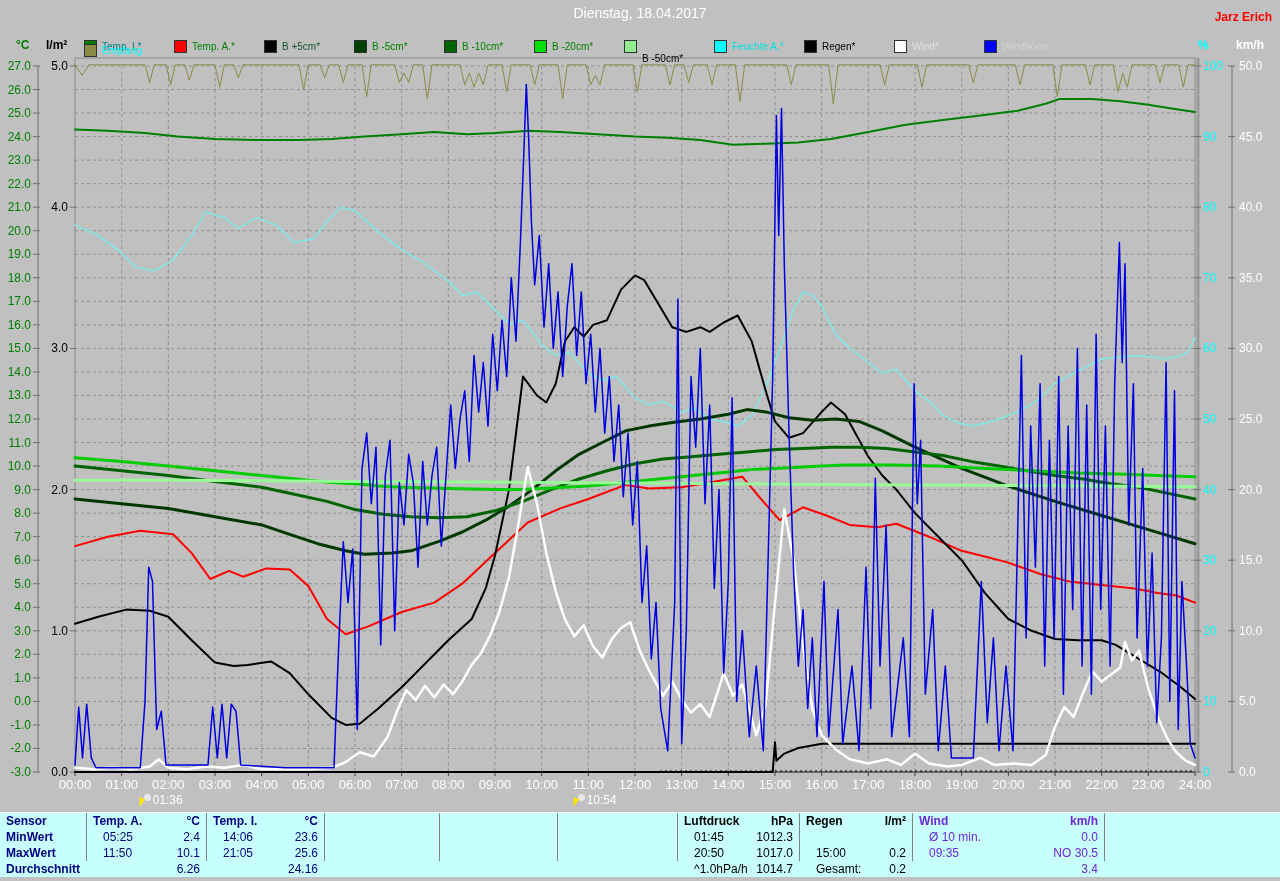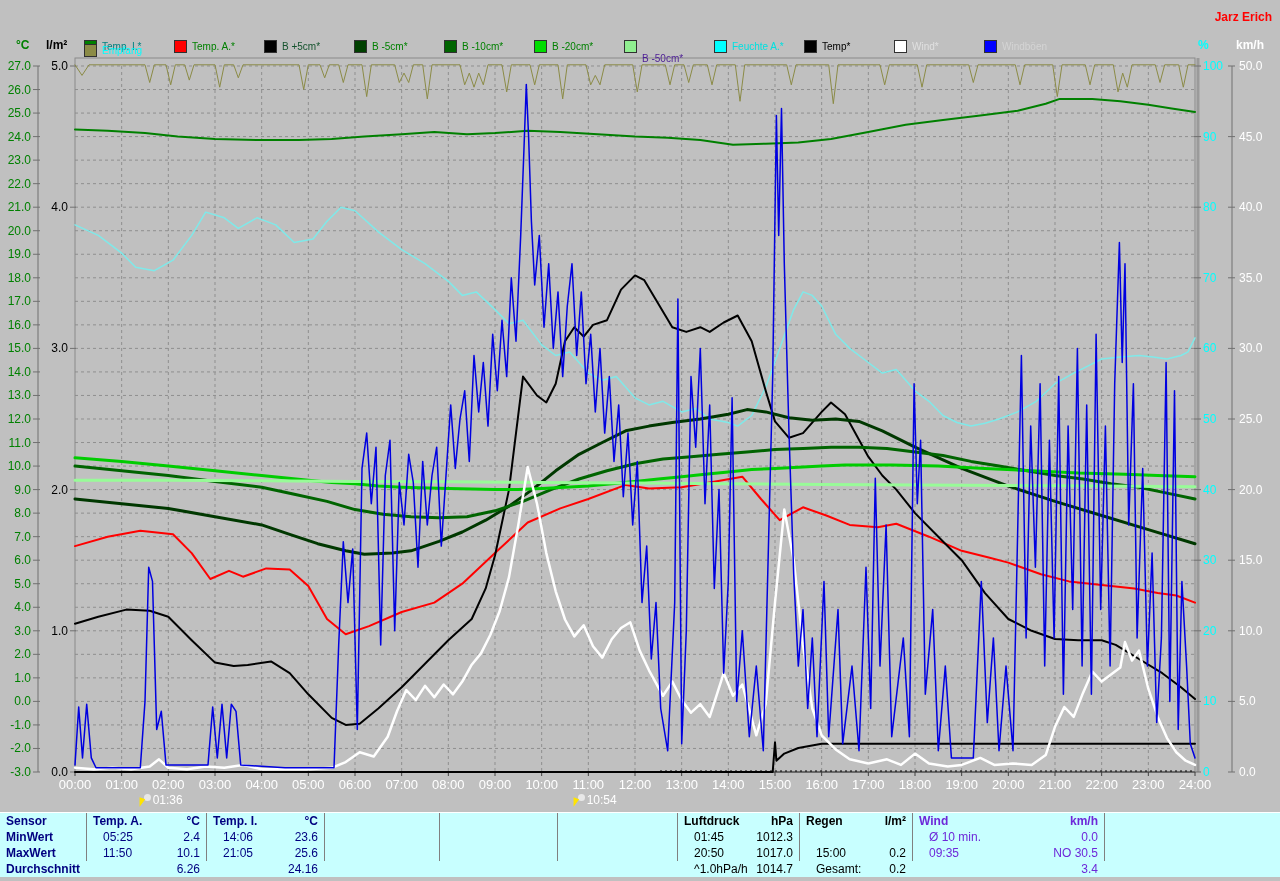--- a/index.html
+++ b/index.html
@@ -277,20 +277,21 @@
         <polyline points="75.0,499.0 121.7,503.7 168.3,508.4 215.0,516.7 261.7,524.9 289.7,534.3 317.7,543.7 345.7,550.8 364.3,554.3 392.3,553.1 411.0,550.8 439.0,541.4 462.3,532.0 485.7,520.2 509.0,506.1 532.3,489.6 555.7,470.8 579.0,454.3 602.3,442.5 625.7,430.8 649.0,426.1 672.3,422.5 700.3,419.0 728.3,414.3 747.0,409.6 765.7,411.9 789.0,417.8 812.3,420.2 835.7,419.0 859.0,421.4 882.3,430.8 915.0,447.2 961.7,468.4 1008.3,486.1 1055.0,501.4 1101.7,515.5 1148.3,529.6 1195.0,543.7" fill="none" stroke="#003800" stroke-width="3" stroke-linejoin="round" stroke-linecap="round"></polyline>
         <polyline points="75.0,466.1 121.7,470.8 168.3,475.5 215.0,481.4 261.7,487.2 294.3,494.3 327.0,501.4 355.0,509.6 383.0,514.3 411.0,516.7 439.0,517.8 467.0,516.7 495.0,510.8 523.0,501.4 551.0,489.6 579.0,479.0 607.0,470.8 635.0,463.7 663.0,459.0 691.0,456.7 719.0,454.3 747.0,451.9 775.0,449.6 803.0,448.4 831.0,447.2 859.0,447.2 887.0,448.4 915.0,451.9 943.0,455.5 971.0,461.4 999.0,466.1 1027.0,470.8 1055.0,475.5 1083.0,479.0 1111.0,483.7 1139.0,487.2 1167.0,493.1 1195.0,499.0" fill="none" stroke="#006400" stroke-width="3" stroke-linejoin="round" stroke-linecap="round"></polyline>
         <polyline points="75.0,457.8 121.7,461.4 168.3,466.1 215.0,470.8 261.7,475.5 308.3,480.2 331.7,482.5 355.0,483.7 378.3,486.1 401.7,487.2 448.3,488.4 495.0,489.6 518.3,489.6 541.7,488.4 565.0,487.2 588.3,486.1 611.7,483.7 635.0,481.4 658.3,479.0 681.7,476.7 705.0,474.3 728.3,471.9 751.7,469.6 775.0,468.4 798.3,467.2 821.7,466.1 845.0,464.9 891.7,464.9 938.3,466.1 985.0,468.4 1031.7,470.8 1078.3,473.1 1125.0,474.3 1157.7,475.5 1195.0,476.7" fill="none" stroke="#00cc00" stroke-width="3" stroke-linejoin="round" stroke-linecap="round"></polyline>
         <polyline points="75.0,480.2 168.3,480.2 261.7,480.7 355.0,481.4 448.3,481.8 541.7,482.5 635.0,483.0 728.3,483.7 821.7,484.4 915.0,484.9 1008.3,485.4 1101.7,486.1 1195.0,486.8" fill="none" stroke="#98fb98" stroke-width="3" stroke-linejoin="round" stroke-linecap="round"></polyline>
         <polyline points="75.0,772.0 772.7,772.0 775.0,742.3 776.4,760.7 784.3,753.6 798.3,748.0 821.7,743.8 1195.0,743.8" fill="none" stroke="#000000" stroke-width="2" stroke-linejoin="round" stroke-linecap="round"></polyline>
         <polyline points="75.0,767.8 93.7,769.2 112.3,767.8 131.0,769.2 149.7,766.4 159.0,759.3 168.3,767.8 187.0,769.2 205.7,766.4 224.3,767.8 243.0,764.9 261.7,769.2 285.0,769.2 308.3,769.2 331.7,767.8 345.7,762.1 359.7,752.2 373.7,756.5 387.7,736.7 397.0,711.3 406.3,690.1 415.7,700.0 425.0,685.9 434.3,697.2 443.7,684.5 453.0,694.3 462.3,681.6 471.7,664.7 481.0,653.4 490.3,635.0 499.7,611.0 509.0,577.1 518.3,524.9 527.7,467.0 537.0,503.7 546.3,553.1 555.7,591.3 565.0,619.5 574.3,636.4 583.7,625.2 593.0,646.3 602.3,657.6 611.7,639.3 621.0,628.0 630.3,622.3 639.7,650.6 649.0,670.3 663.0,695.8 672.3,681.6 681.7,700.0 691.0,712.7 700.3,704.2 709.7,716.9 723.7,673.2 733.0,695.8 742.3,684.5 756.3,735.3 765.7,704.2 775.0,602.6 784.3,509.4 793.7,560.2 803.0,644.9 812.3,708.5 821.7,735.3 835.7,749.4 849.7,759.3 868.3,763.5 887.0,759.3 901.0,764.9 915.0,753.6 929.0,763.5 947.7,766.4 961.7,764.9 980.3,757.9 994.3,764.9 1013.0,763.5 1031.7,764.9 1045.7,755.1 1055.0,726.8 1064.3,707.0 1073.7,716.9 1083.0,692.9 1092.3,671.7 1101.7,681.6 1111.0,674.6 1120.3,667.5 1125.0,642.1 1132.0,660.5 1139.0,650.6 1148.3,688.7 1157.7,716.9 1167.0,738.1 1176.3,752.2 1185.7,760.7 1195.0,764.9" fill="none" stroke="#ffffff" stroke-width="2.5" stroke-linejoin="round" stroke-linecap="round"></polyline>
         <polyline points="75.0,764.9 78.7,707.0 82.5,757.9 86.7,704.2 91.3,757.9 96.0,767.8 140.3,767.8 145.0,701.4 148.7,567.3 152.5,581.4 156.7,729.6 161.3,711.3 166.0,764.9 208.0,764.9 212.7,707.0 217.3,757.9 222.0,704.2 226.7,757.9 231.3,704.2 236.0,711.3 240.7,764.9 285.0,767.8 334.0,767.8 338.7,644.9 343.3,541.8 348.0,602.6 352.7,548.9 357.3,729.6 362.0,468.4 366.7,433.1 371.3,503.7 376.0,447.2 380.7,644.9 385.3,475.5 390.0,440.2 394.7,630.8 399.3,482.5 404.0,524.9 408.7,454.3 413.3,482.5 418.0,567.3 422.7,461.4 427.3,524.9 432.0,475.5 436.7,447.2 441.3,546.1 446.0,475.5 450.7,404.9 455.3,468.4 460.0,419.0 464.7,390.8 469.3,461.4 474.0,355.5 478.7,411.9 483.3,362.5 488.0,426.1 492.7,334.3 497.3,390.8 502.0,320.2 506.7,376.6 511.3,277.8 516.0,341.3 520.7,235.4 523.9,150.7 526.3,84.4 528.6,136.6 531.4,221.3 534.7,284.9 539.3,235.4 544.0,327.2 548.7,263.7 553.3,348.4 558.0,291.9 562.7,376.6 567.3,306.0 572.0,263.7 576.7,355.5 581.3,291.9 586.0,383.7 590.7,334.3 595.3,411.9 600.0,348.4 604.7,433.1 609.3,376.6 614.0,461.4 618.7,404.9 623.3,496.7 628.0,433.1 632.7,524.9 637.3,461.4 642.0,602.6 646.7,546.1 651.3,659.0 656.0,602.6 660.7,708.5 667.7,750.8 674.7,602.6 677.9,299.0 681.7,743.8 686.3,630.8 691.0,376.6 695.7,447.2 700.3,348.4 705.0,503.7 709.7,404.9 714.3,588.4 719.0,489.6 723.7,673.2 728.3,581.4 732.1,397.8 736.7,701.4 742.3,630.8 749.3,736.7 756.3,666.1 763.3,750.8 772.7,376.6 776.4,115.4 778.7,235.4 781.5,108.4 784.3,263.7 789.0,433.1 793.7,574.3 798.3,666.1 803.0,609.6 807.7,708.5 812.3,637.9 817.0,736.7 824.0,581.4 828.7,736.7 838.0,609.6 842.7,743.8 852.0,666.1 859.0,750.8 866.0,567.3 870.7,708.5 875.3,478.3 880.0,666.1 886.1,524.9 891.7,736.7 903.3,637.9 909.4,736.7 914.1,383.7 917.3,503.7 920.6,440.2 925.3,694.3 932.7,609.6 938.3,750.8 945.3,666.1 951.4,757.9 973.3,757.9 981.3,581.4 987.3,722.6 993.4,637.9 999.0,750.8 1006.0,666.1 1013.0,750.8 1021.4,355.5 1026.1,637.9 1030.7,426.1 1035.4,567.3 1040.1,383.7 1044.7,666.1 1049.4,440.2 1054.1,637.9 1058.7,376.6 1063.4,694.3 1068.1,426.1 1072.7,609.6 1077.4,348.4 1082.1,666.1 1086.7,404.9 1091.4,694.3 1096.1,334.3 1100.7,609.6 1105.4,426.1 1110.1,666.1 1114.7,383.7 1119.4,242.5 1122.2,362.5 1125.0,263.7 1128.7,524.9 1133.4,383.7 1137.1,637.9 1142.7,468.4 1147.4,666.1 1152.1,553.1 1156.7,722.6 1161.4,637.9 1166.1,362.5 1169.8,701.4 1174.5,390.8 1178.2,729.6 1181.9,581.4 1186.6,666.1 1190.3,743.8 1195.0,757.9" fill="none" stroke="#0000e0" stroke-width="1.5" stroke-linejoin="round" stroke-linecap="round"></polyline>
       </svg>
   </div>
 
+  <div class="abs title">Dienstag, 18.04.2017</div>
   <div class="abs watermark">Jarz Erich</div>
 
   <div class="abs axis-head" style="top:38px;left:16px;color:#008000;">°C</div>
   <div class="abs axis-head" style="top:38px;left:46px;color:#000000;">l/m²</div>
   <div class="abs axis-head" style="top:38px;left:1198px;color:#00ffff;">%</div>
   <div class="abs axis-head" style="top:38px;left:1236px;color:#ffffff;">km/h</div>
 
   <div class="abs legend-row" id="legend1">
       <span class="lg-item">
         <span class="sq" style="background: rgb(0, 128, 0);"></span>
@@ -311,29 +312,29 @@
       <span class="lg-item">
         <span class="sq" style="background: rgb(0, 100, 0);"></span>
         <span class="lb" style="color: rgb(0, 128, 0);">B -10cm*</span>
       </span>
       <span class="lg-item">
         <span class="sq" style="background: rgb(0, 221, 0);"></span>
         <span class="lb" style="color: rgb(0, 128, 0);">B -20cm*</span>
       </span>
       <span class="lg-item">
         <span class="sq" style="background: rgb(144, 238, 144);"></span>
-        <span class="lb" style="color: #4c1d95; margin-top: 24px;">B -50cm*</span>
+        <span class="lb" style="color: #000000; margin-top: 24px;">B -50cm*</span>
       </span>
       <span class="lg-item">
         <span class="sq" style="background: rgb(0, 255, 255);"></span>
         <span class="lb" style="color: rgb(0, 224, 224);">Feuchte A.*</span>
       </span>
       <span class="lg-item">
         <span class="sq" style="background: rgb(0, 0, 0);"></span>
-        <span class="lb" style="color: rgb(0, 0, 0);">Temp*</span>
+        <span class="lb" style="color: rgb(0, 0, 0);">Regen*</span>
       </span>
       <span class="lg-item">
         <span class="sq" style="background: rgb(255, 255, 255);"></span>
         <span class="lb" style="color: rgb(224, 224, 224);">Wind*</span>
       </span>
       <span class="lg-item">
         <span class="sq" style="background: rgb(0, 0, 255);"></span>
         <span class="lb" style="color: rgb(212, 212, 212);">Windböen</span>
       </span>
     </div>

